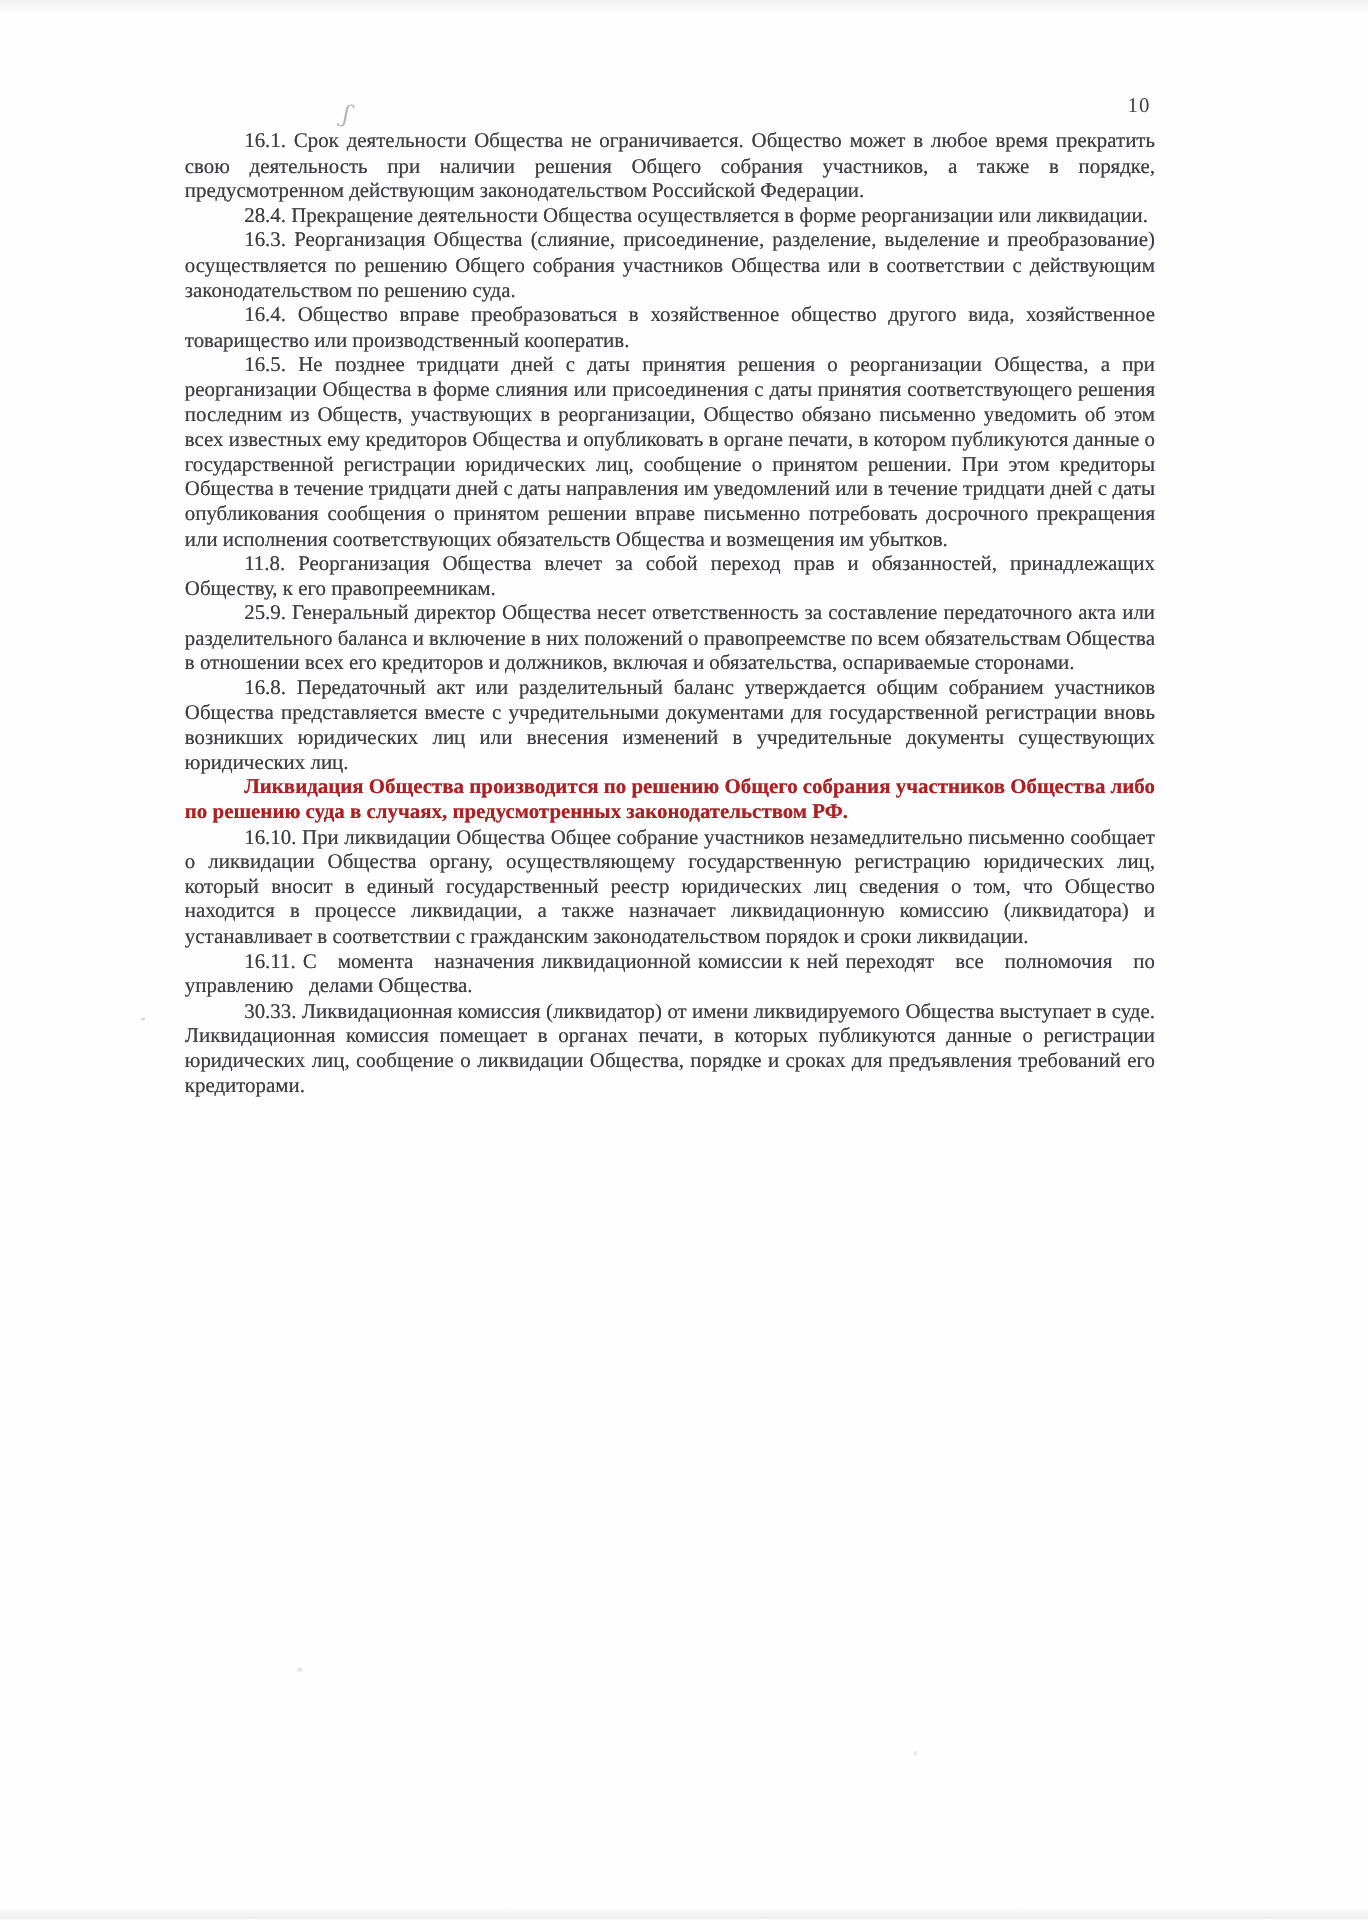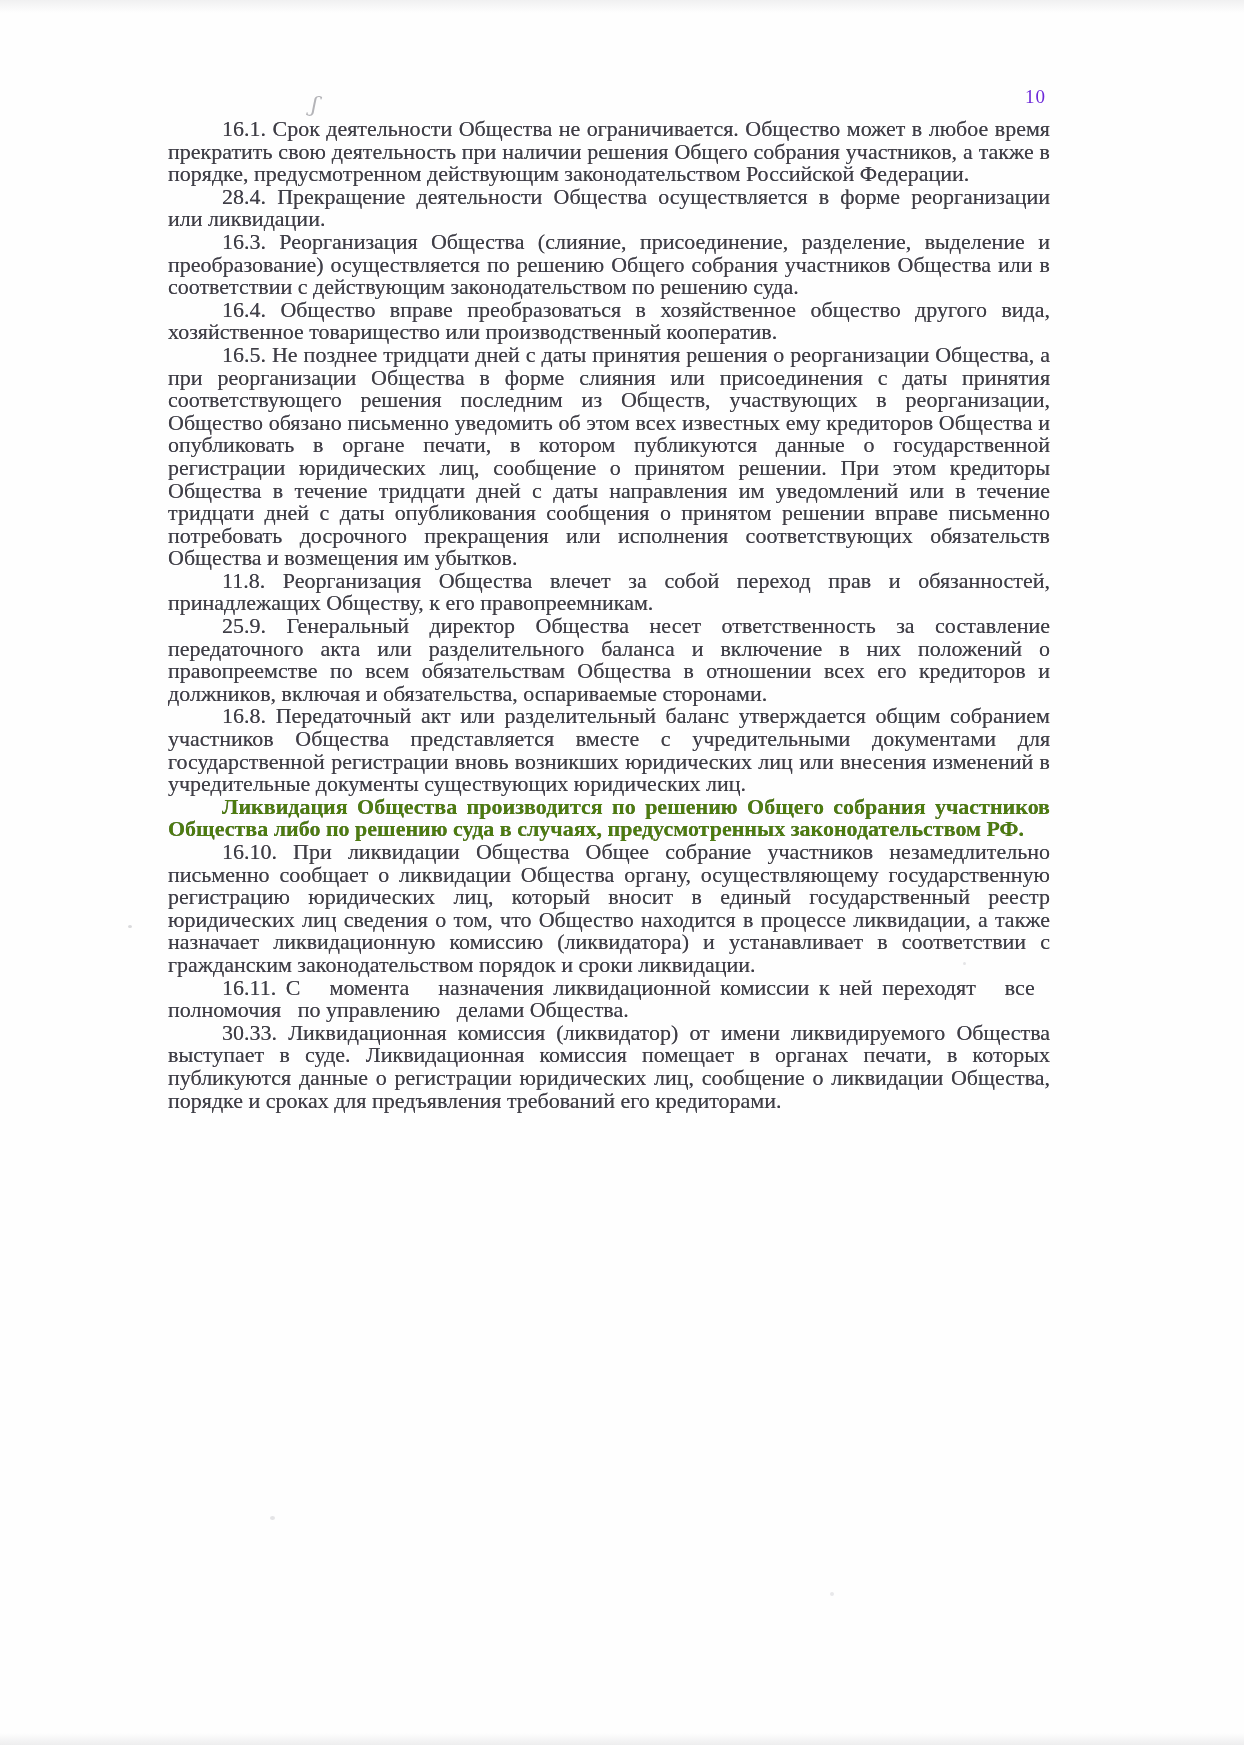--- a/index.html
+++ b/index.html
@@ -13,41 +13,41 @@
     height: 1745px;
     background: #fefefe;
     overflow: hidden;
     font-family: "Liberation Serif", "DejaVu Serif", serif;
   }
   .page-number {
     position: absolute;
     top: 86px;
     right: 198px;
     font-size: 19px;
-    color: #6d28d9;
+    color: #404040;
     letter-spacing: 1px;
   }
   .doc-body {
     position: absolute;
     left: 168px;
     top: 118px;
     width: 882px;
     color: #3f3e46;
-    font-size: 22px;
+    font-size: 19px;
     line-height: 22.6px;
     text-shadow: 0 0 0.6px rgba(62, 60, 72, 0.75);
   }
   .para {
     margin: 0;
     text-align: justify;
     text-indent: 54px;
   }
   .para.bold {
     font-weight: bold;
-    color: #4d7c0f;
+    color: #b91c1c;
   }
   
   .scan-edge-top {
     position: absolute;
     top: 0; left: 0;
     width: 100%; height: 16px;
     background:
       linear-gradient(to bottom, rgba(120,120,128,0.10), rgba(120,120,128,0.0) 80%);
     pointer-events: none;
   }

